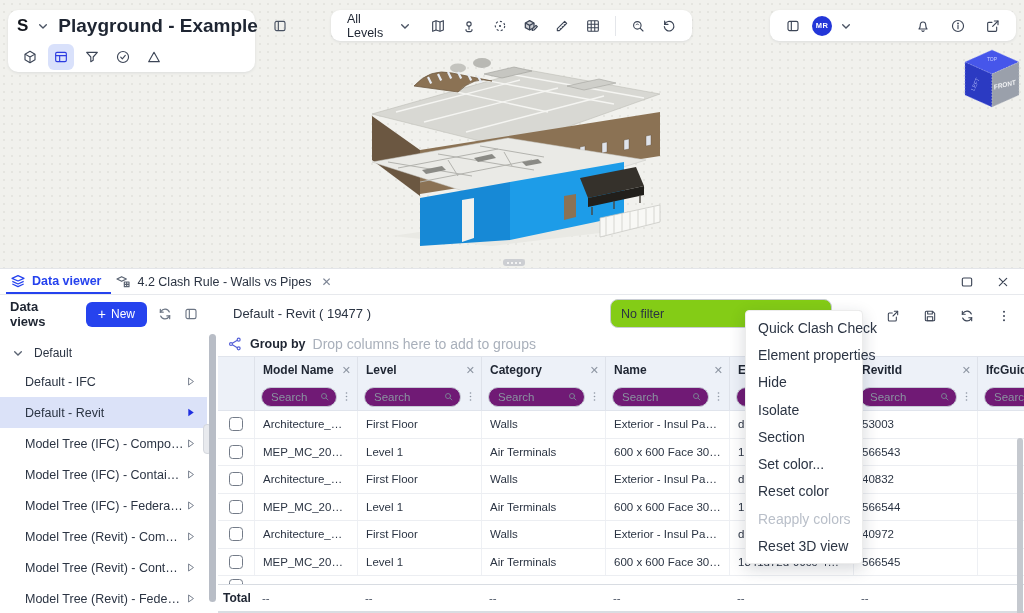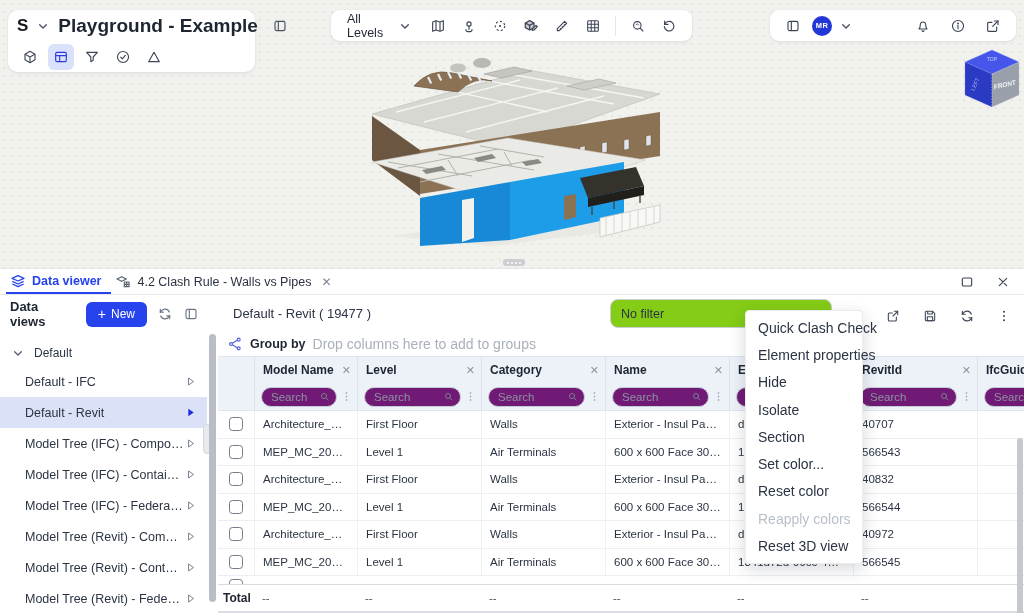--- a/index.html
+++ b/index.html
@@ -741,21 +741,21 @@
           <div id="tbody">
               <div class="trow drow">
                 <span class="cell col-check">
                   <span class="checkbox"></span>
                 </span>
                 <span class="cell dcell" style="width: 103px;">Architecture_MC_20</span>
                 <span class="cell dcell" style="width: 124px;">First Floor</span>
                 <span class="cell dcell" style="width: 124px;">Walls</span>
                 <span class="cell dcell" style="width: 124px;">Exterior - Insul Panel on...</span>
                 <span class="cell dcell" style="width: 124px;">d5...</span>
-                <span class="cell dcell" style="width: 124px;">40707</span>
+                <span class="cell dcell" style="width: 124px;">53003</span>
                 <span class="cell dcell" style="width: 124px;"></span>
               </div>
               <div class="trow drow">
                 <span class="cell col-check">
                   <span class="checkbox"></span>
                 </span>
                 <span class="cell dcell" style="width: 103px;">MEP_MC_2022.rvt</span>
                 <span class="cell dcell" style="width: 124px;">Level 1</span>
                 <span class="cell dcell" style="width: 124px;">Air Terminals</span>
                 <span class="cell dcell" style="width: 124px;">600 x 600 Face 300 x 30...</span>

